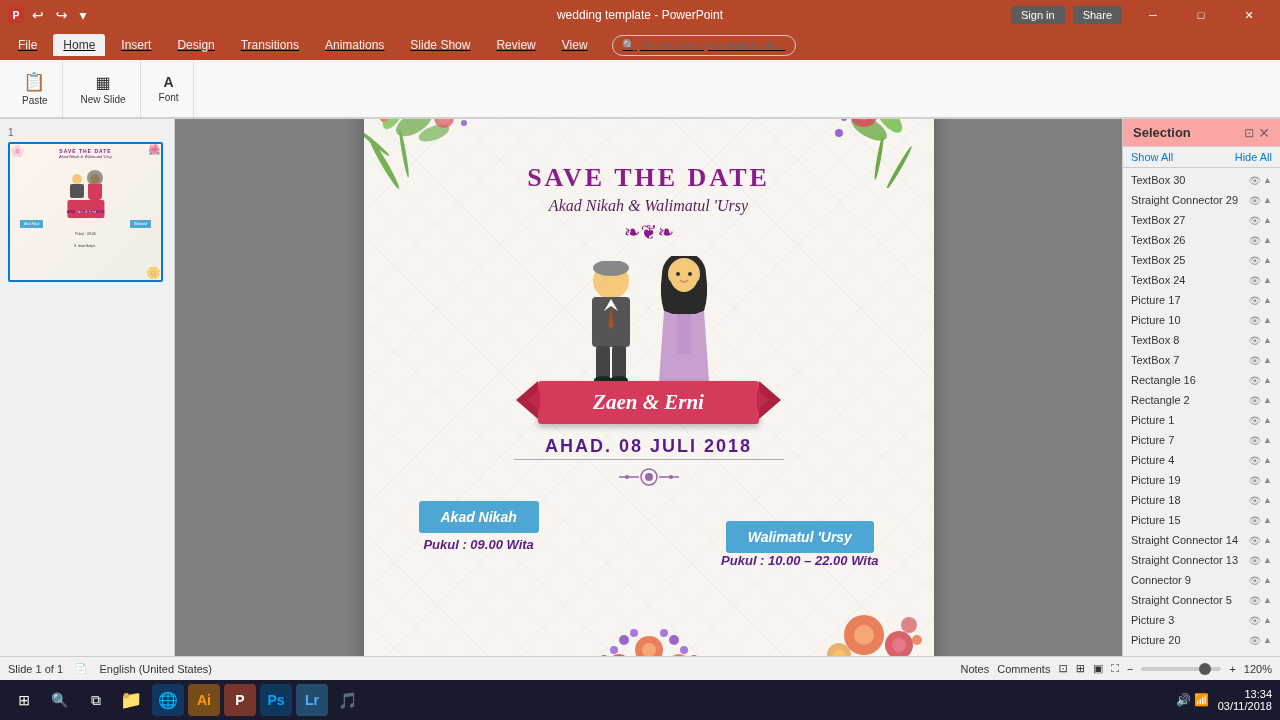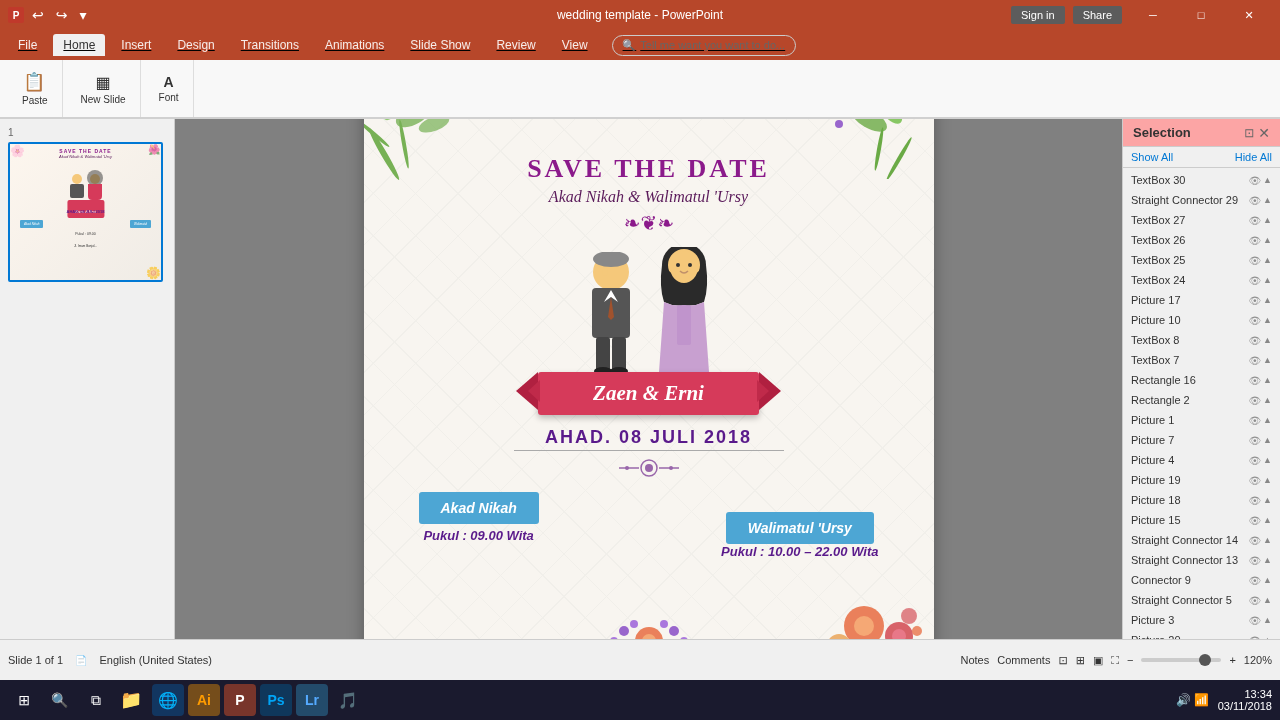--- a/index.html
+++ b/index.html
@@ -294,21 +294,21 @@
       display: flex;
       gap: 2px;
     }
     .eye-icon {
       cursor: pointer;
       opacity: 0.7;
     }
 
     
     .status-bar {
-      height: 41px;
+      height: 24px;
       background: #f0f0f0;
       border-top: 1px solid #ccc;
       display: flex;
       align-items: center;
       padding: 0 8px;
       gap: 12px;
       font-size: 11px;
       color: #333;
       flex-shrink: 0;
     }

